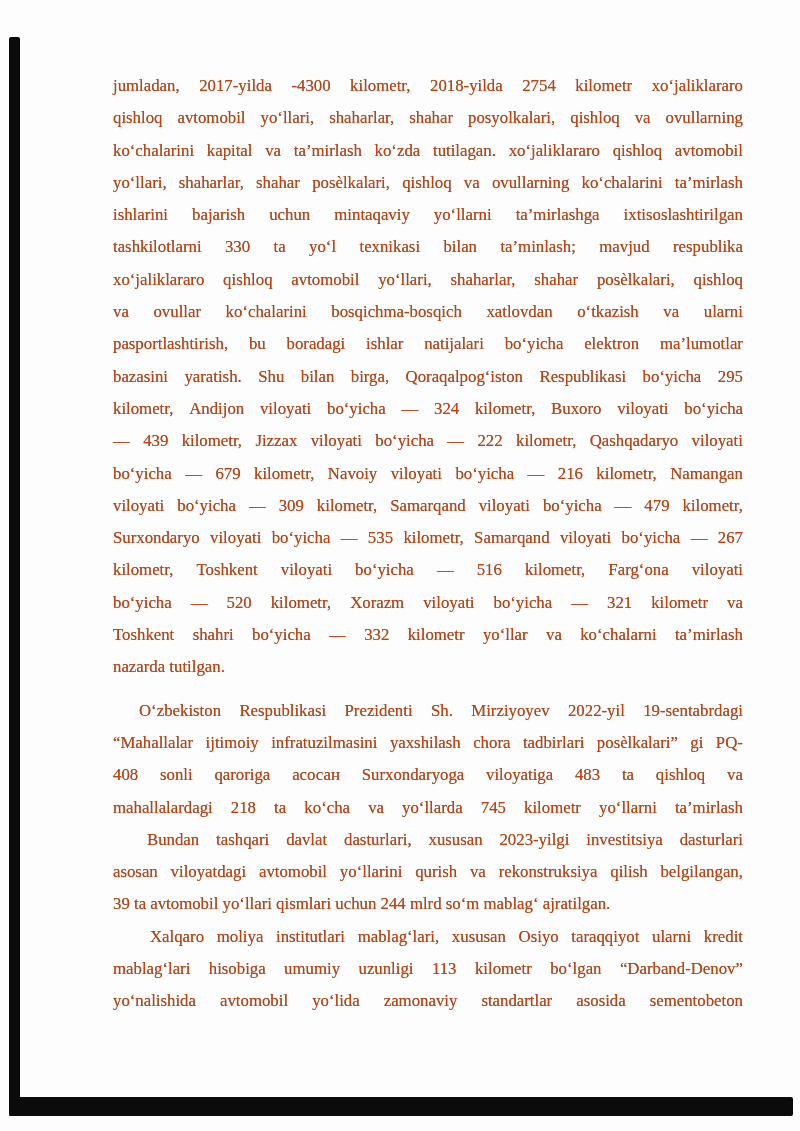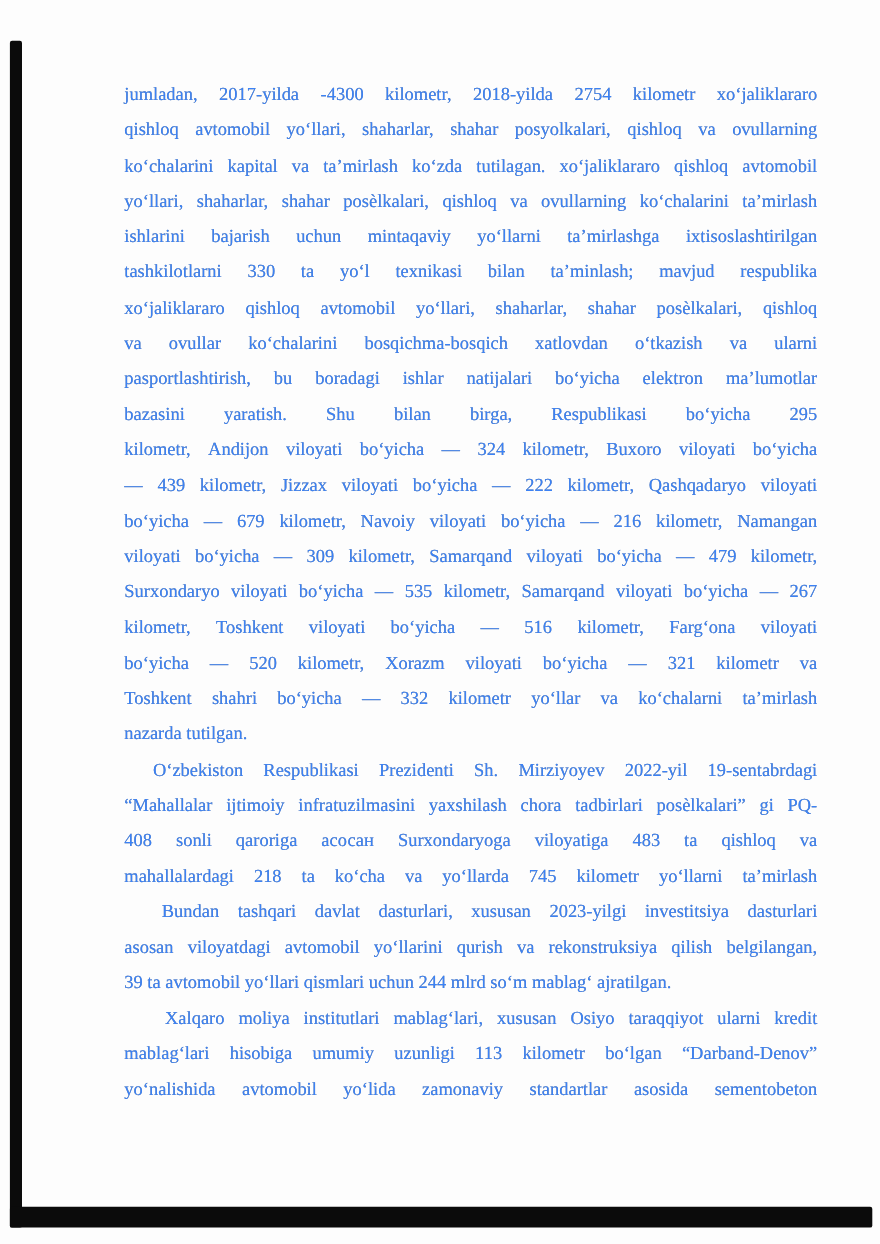--- a/index.html
+++ b/index.html
@@ -64,21 +64,21 @@
   .lline {
     text-align: left;
   }
 </style>
 </head>
 <body>
 
 <div class="page">
   <div class="scan-bar-left" style="background: rgb(11, 11, 11);"></div>
   <div class="scan-bar-bottom" style="background: rgb(11, 11, 11);"></div>
-  <div class="textblock" style="color: #3b82f6;">
+  <div class="textblock" style="color: #c2410c;">
       <div class="line jline">
         <span>jumladan,</span>
         <span>2017-yilda</span>
         <span>-4300</span>
         <span>kilometr,</span>
         <span>2018-yilda</span>
         <span>2754</span>
         <span>kilometr</span>
         <span>xoʻjaliklararo</span>
       </div>
@@ -164,20 +164,21 @@
         <span>boʻyicha</span>
         <span>elektron</span>
         <span>ma’lumotlar</span>
       </div>
       <div class="line jline">
         <span>bazasini</span>
         <span>yaratish.</span>
         <span>Shu</span>
         <span>bilan</span>
         <span>birga,</span>
+        <span>Qoraqalpogʻiston</span>
         <span>Respublikasi</span>
         <span>boʻyicha</span>
         <span>295</span>
       </div>
       <div class="line jline">
         <span>kilometr,</span>
         <span>Andijon</span>
         <span>viloyati</span>
         <span>boʻyicha</span>
         <span>—</span>
@@ -269,21 +270,21 @@
         <span>boʻyicha</span>
         <span>—</span>
         <span>332</span>
         <span>kilometr</span>
         <span>yoʻllar</span>
         <span>va</span>
         <span>koʻchalarni</span>
         <span>ta’mirlash</span>
       </div>
       <div class="line lline">nazarda tutilgan.</div>
-      <div class="line jline" style="padding-left: 26px;">
+      <div class="line jline" style="padding-left: 26px; margin-top: 11px;">
         <span>Oʻzbekiston</span>
         <span>Respublikasi</span>
         <span>Prezidenti</span>
         <span>Sh.</span>
         <span>Mirziyoyev</span>
         <span>2022-yil</span>
         <span>19-sentabrdagi</span>
       </div>
       <div class="line jline">
         <span>“Mahallalar</span>

